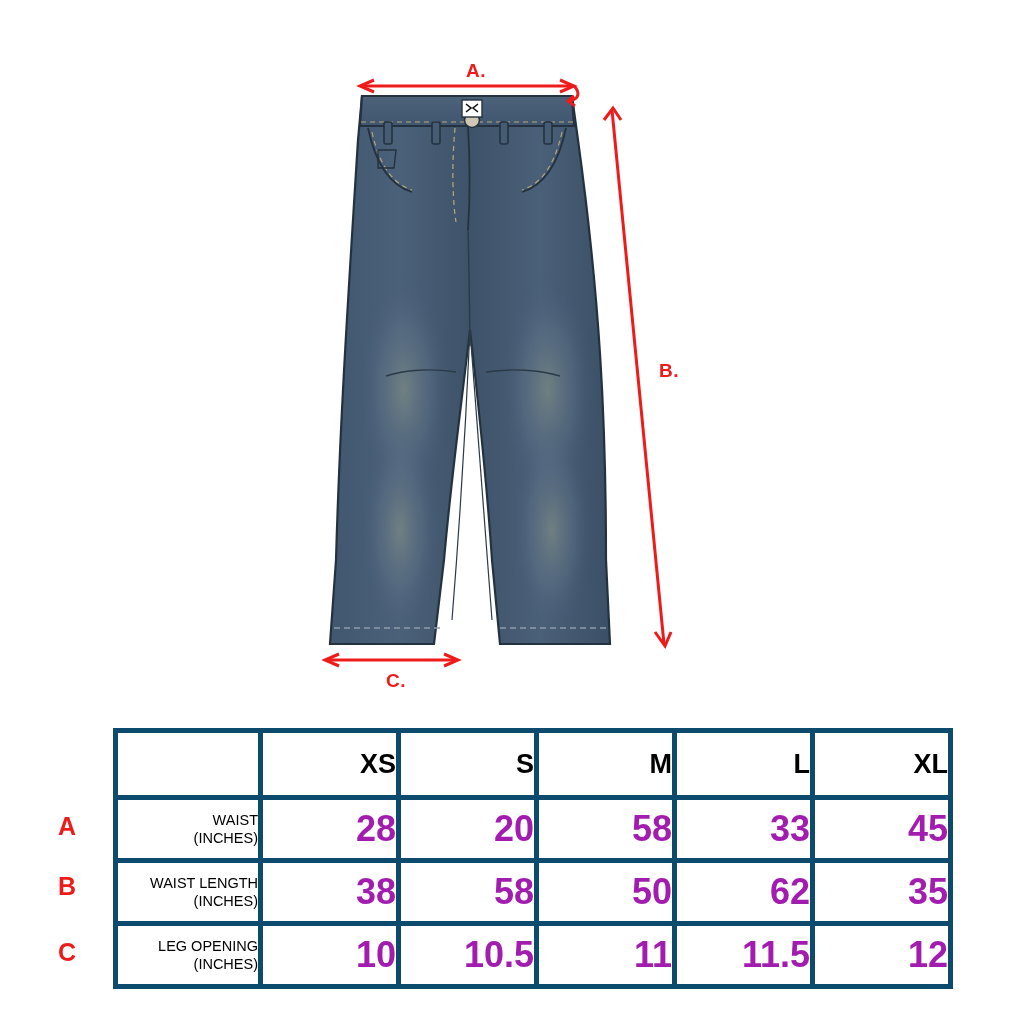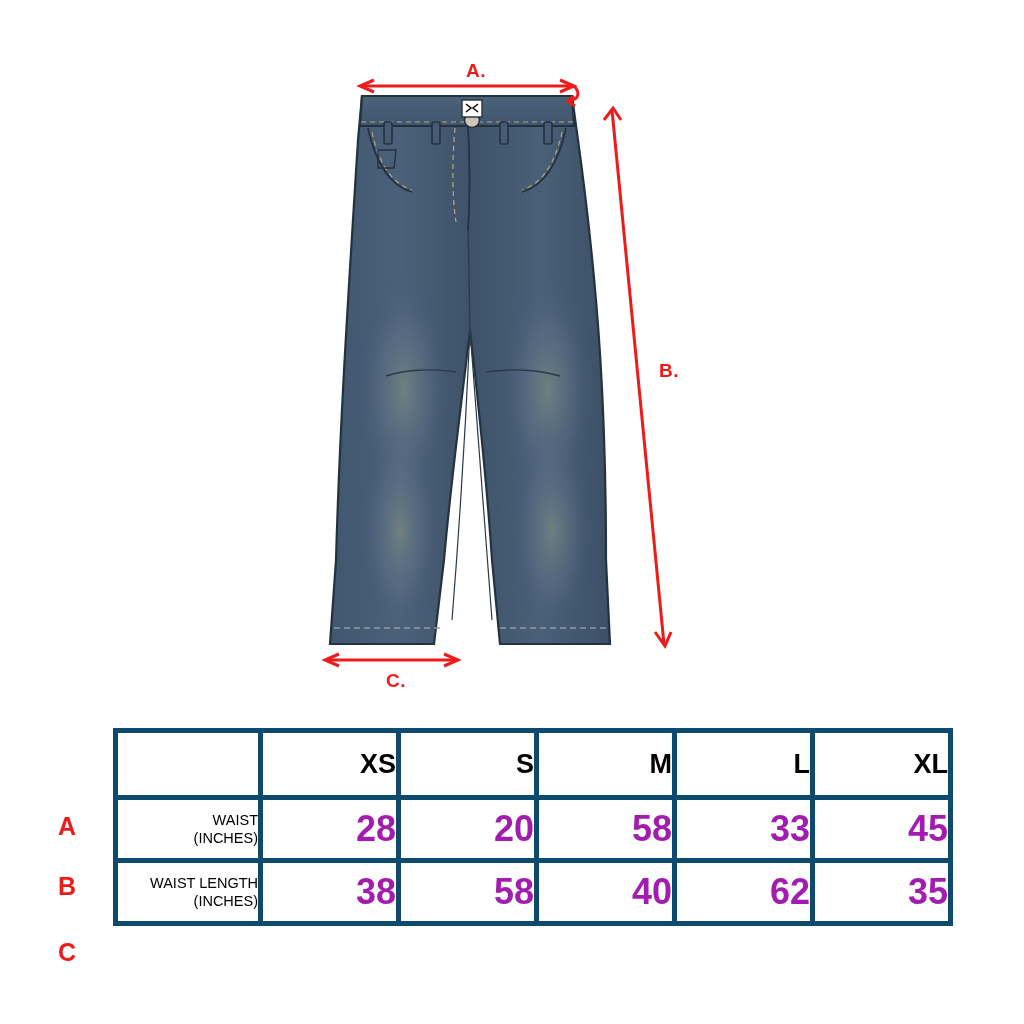--- a/index.html
+++ b/index.html
@@ -244,20 +244,31 @@
         <td class="val-cell">45</td>
       </tr>
 
       <tr>
         <td class="row-label">
           <span>WAIST LENGTH</span>
           <span class="sub">(INCHES)</span>
         </td>
         <td class="val-cell">38</td>
         <td class="val-cell">58</td>
-        <td class="val-cell">40</td>
+        <td class="val-cell">50</td>
         <td class="val-cell">62</td>
         <td class="val-cell">35</td>
       </tr>
 
+      <tr>
+        <td class="row-label">
+          <span>LEG OPENING</span>
+          <span class="sub">(INCHES)</span>
+        </td>
+        <td class="val-cell">10</td>
+        <td class="val-cell">10.5</td>
+        <td class="val-cell">11</td>
+        <td class="val-cell">11.5</td>
+        <td class="val-cell">12</td>
+      </tr>
     </tbody>
   </table>
 </div>
 
 </body></html>

